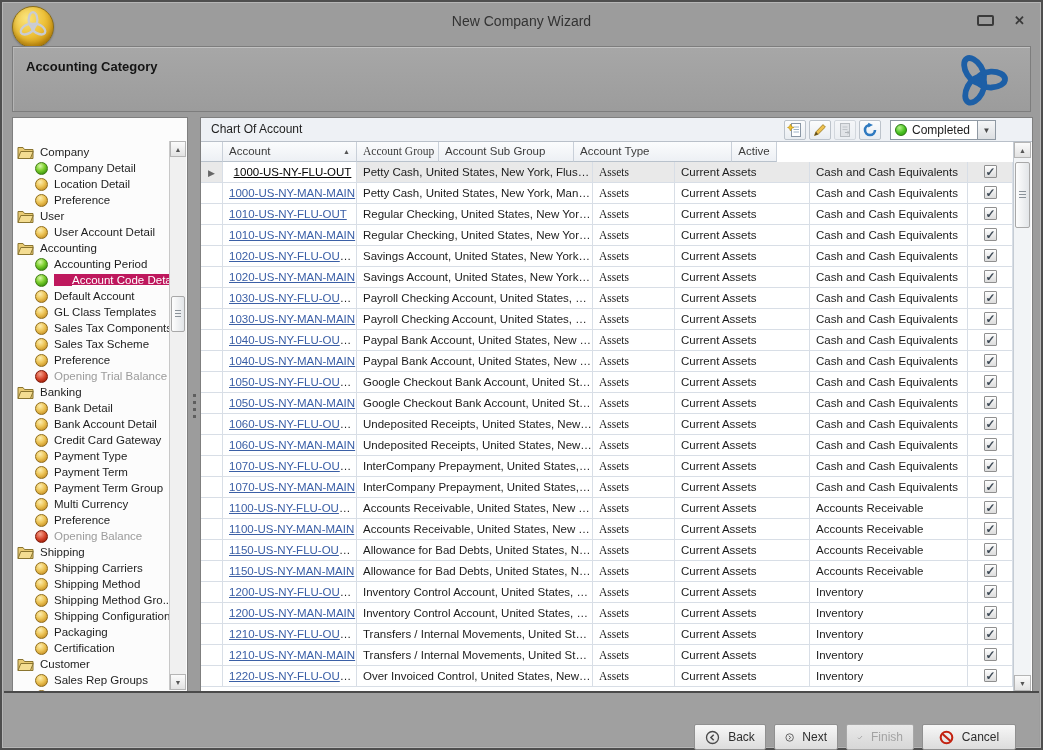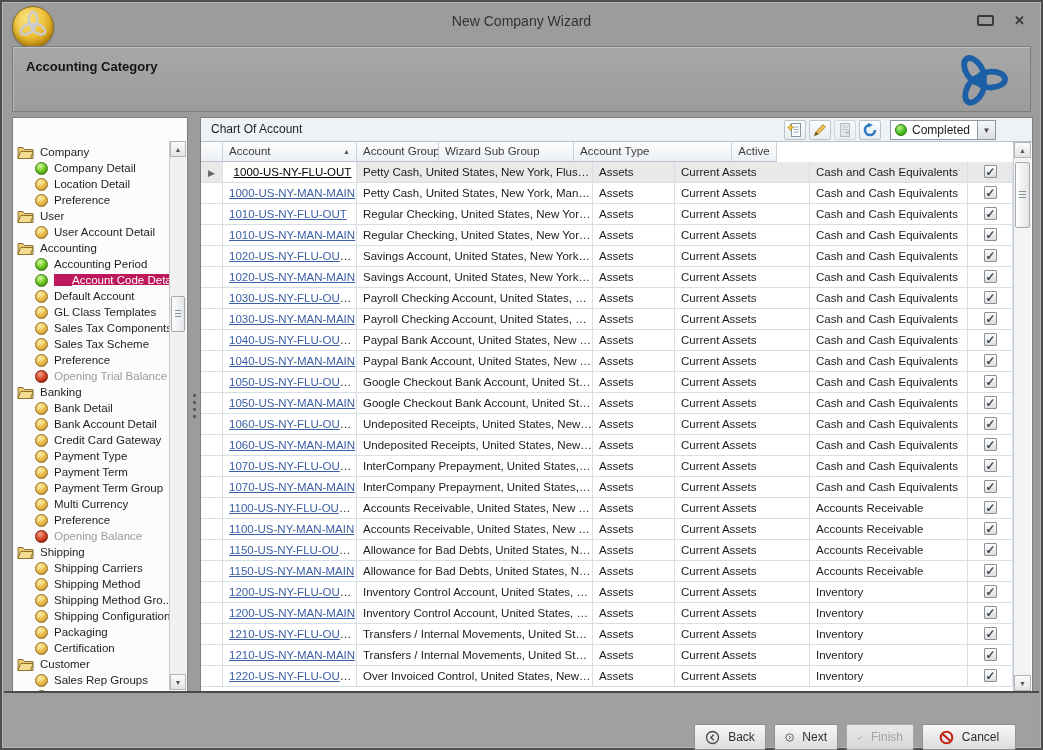--- a/index.html
+++ b/index.html
@@ -82,21 +82,21 @@
   .grid-row{display:flex;height:21px;box-sizing:border-box;background:#fff;}
   .grid-row.selected .cell{background:#e9e9e9;}
   .grid-row.selected .c-acc{background:#fff;text-align:center;}
   .cell{box-sizing:border-box;border-right:1px solid #d8dee6;border-bottom:1px solid #d8dee6;
         line-height:20px;padding-left:6px;white-space:nowrap;overflow:hidden;text-overflow:ellipsis;
         color:#1c1c1c;font-size:11.5px;}
   .c-ind{width:22px;flex:none;padding:0;text-align:center;}
   .ind-arrow{font-size:9px;color:#666;line-height:20px;}
   .c-acc{width:134px;flex:none;}
   .c-desc{width:236px;flex:none;}
-  .c-grp{width:82px;flex:none;}
+  .c-grp{width:82px;flex:none;font-family:Liberation Serif, serif;}
   .c-sub{width:135px;flex:none;}
   .c-typ{width:158px;flex:none;}
   .c-act{width:45px;flex:none;text-align:center;padding:0;}
   .acc-link{color:#3b5fa6;text-decoration:underline;}
   .grid-row.selected .acc-link{color:#000;}
   .chk{display:inline-block;width:13px;height:13px;margin-top:3px;box-sizing:border-box;position:relative;
        border:1px solid #8f8f8f;background:linear-gradient(#fefefe,#dcdcdc);border-radius:1px;}
   .chk.on::after{content:"✓";position:absolute;left:1px;top:-4px;font-size:12px;font-weight:bold;color:#3e4a56;}
   .grid-scroll{position:absolute;left:812px;top:24px;bottom:0;width:18px;background:#f2f4f6;border-left:1px solid #c5ccd4;box-sizing:border-box;}
   .grid-thumb{top:20px;height:64px;}
@@ -359,21 +359,21 @@
           </span>
           <span class="dd-btn">▼</span>
         </span>
       </div>
     </div>
 
     <div class="grid-header" id="grid-header">
       <div class="gh-cell c-ind"></div>
       <div class="gh-cell c-acc"><span>Account</span><span class="sort-arrow">▲</span></div>
       <div class="gh-cell c-grp">Account Group</div>
-      <div class="gh-cell c-sub">Wizard Sub Group</div>
+      <div class="gh-cell c-sub">Account Sub Group</div>
       <div class="gh-cell c-typ">Account Type</div>
       <div class="gh-cell c-act" style="text-align:center;padding-left:0;">Active</div>
     </div>
 
     <div id="rows">
         <div class="grid-row selected">
           <div class="cell c-ind"><span class="ind-arrow">▶</span></div>
           <div class="cell c-acc"><span class="acc-link">1000-US-NY-FLU-OUT</span></div>
           <div class="cell c-desc">Petty Cash, United States, New York, Flushin...</div>
           <div class="cell c-grp">Assets</div>

